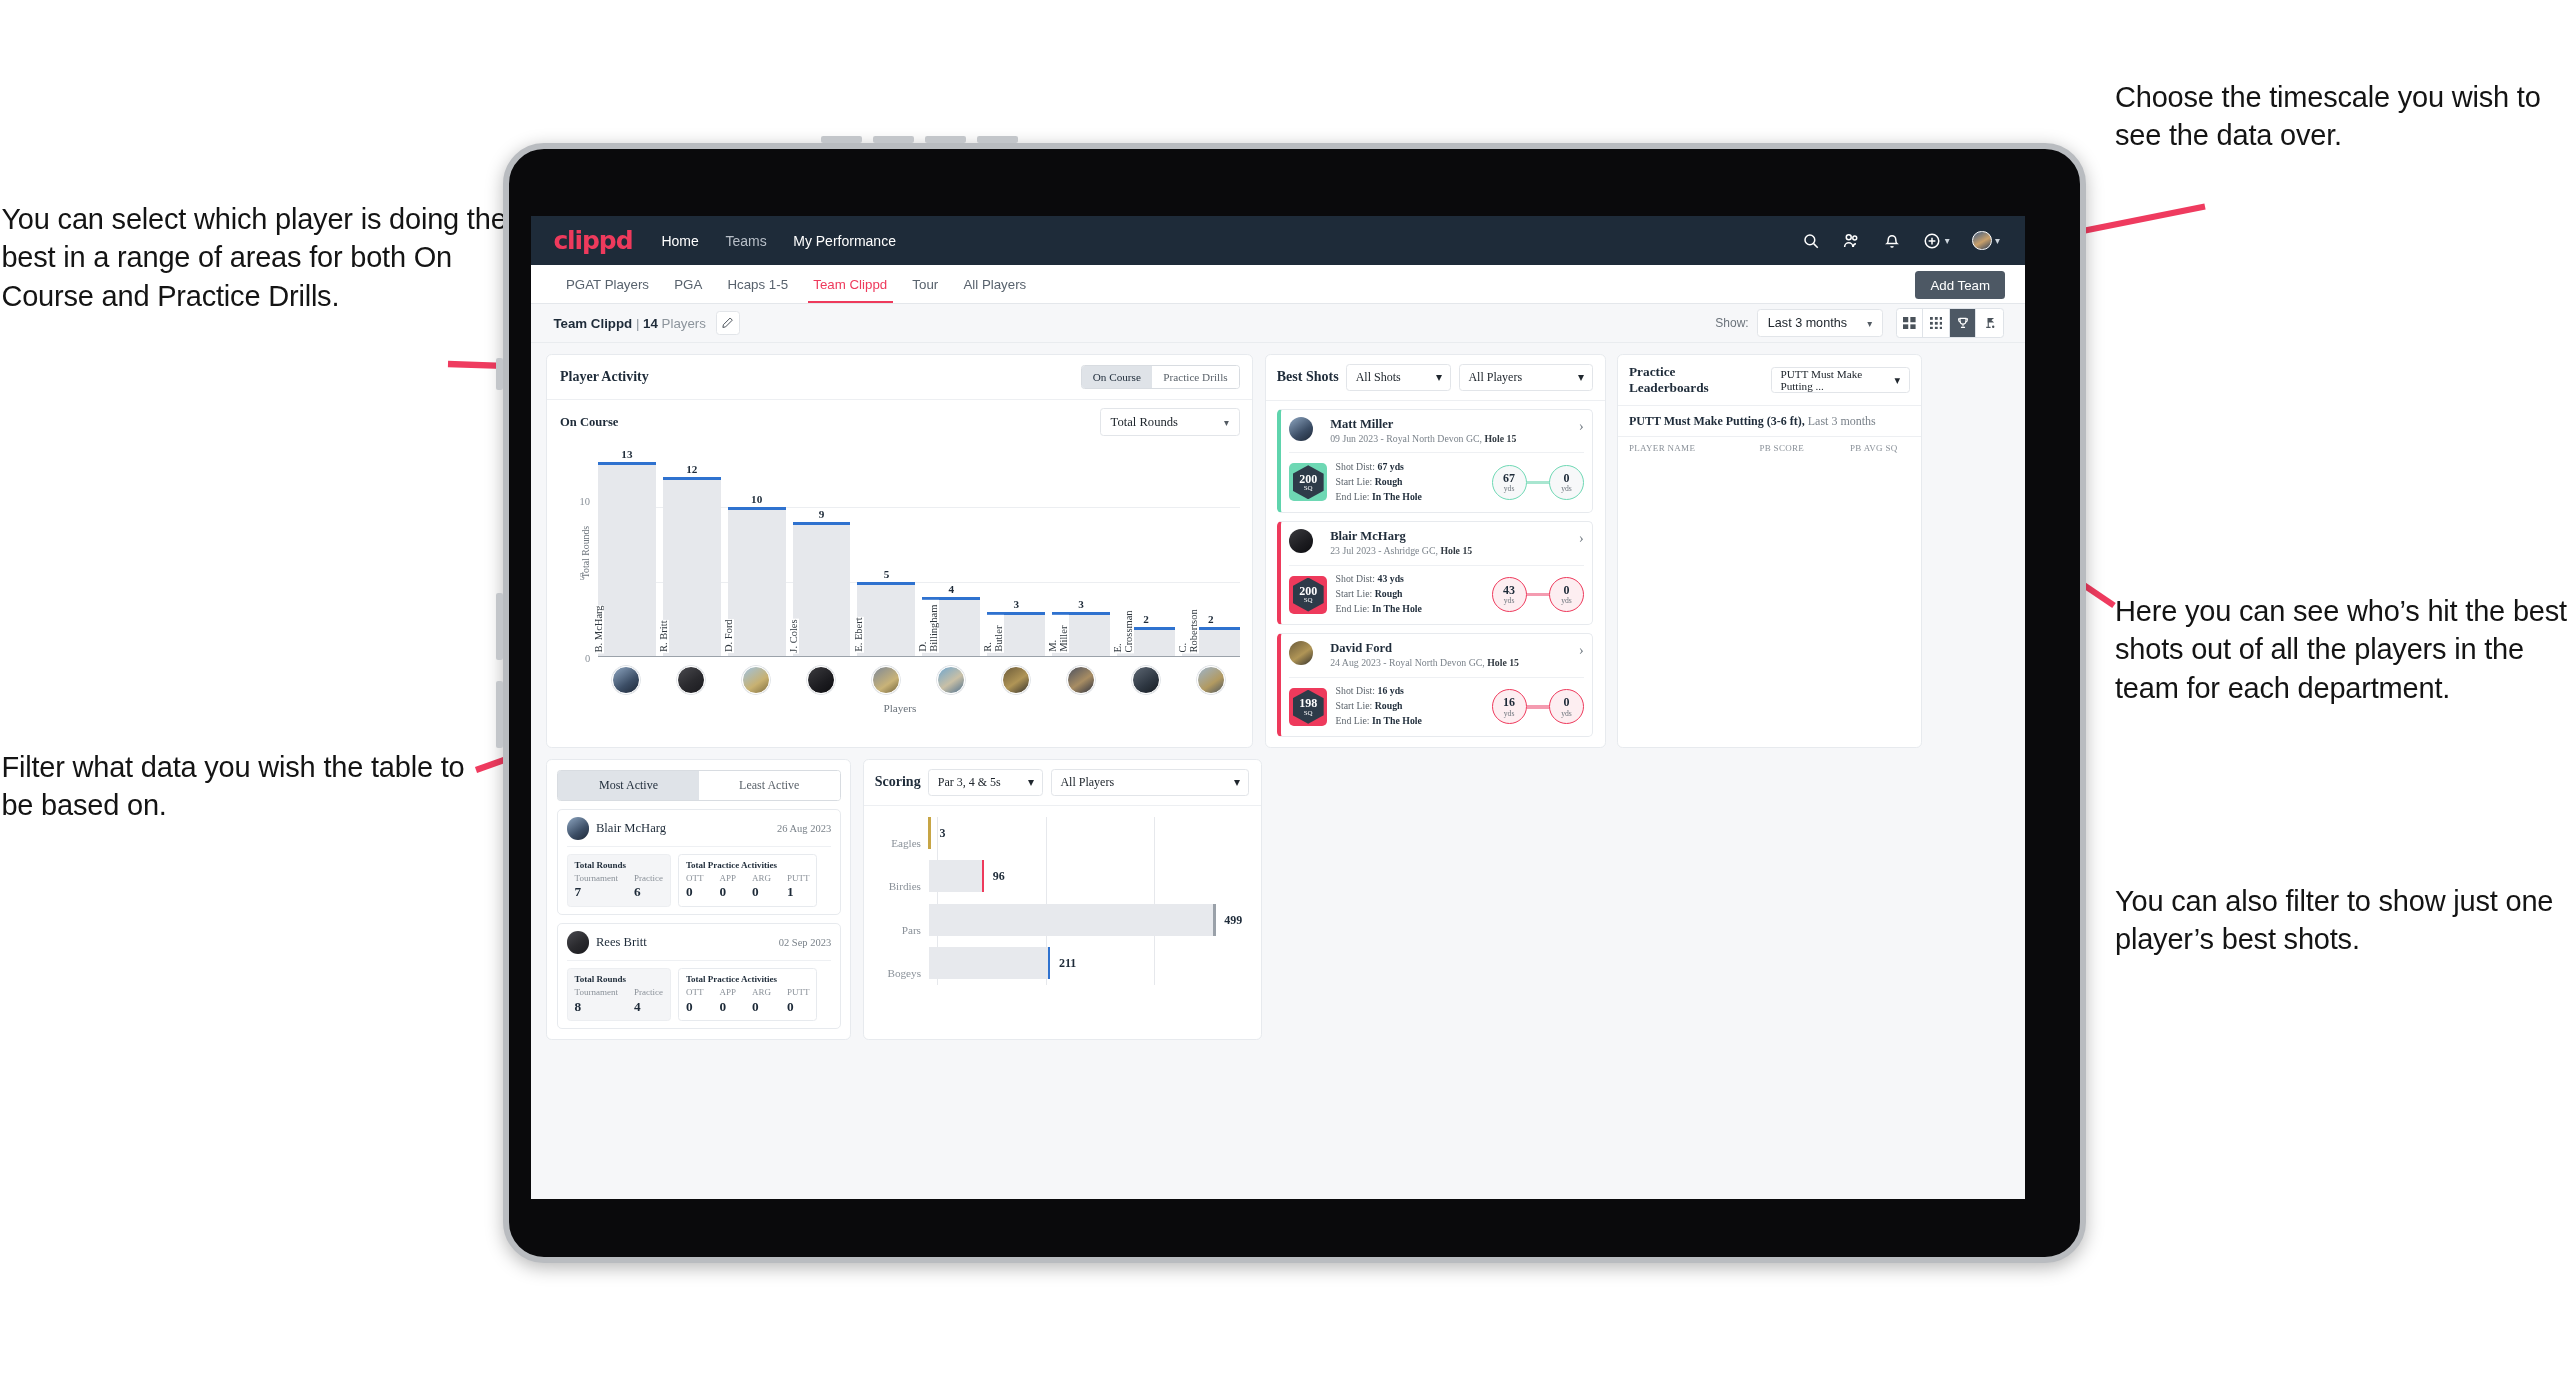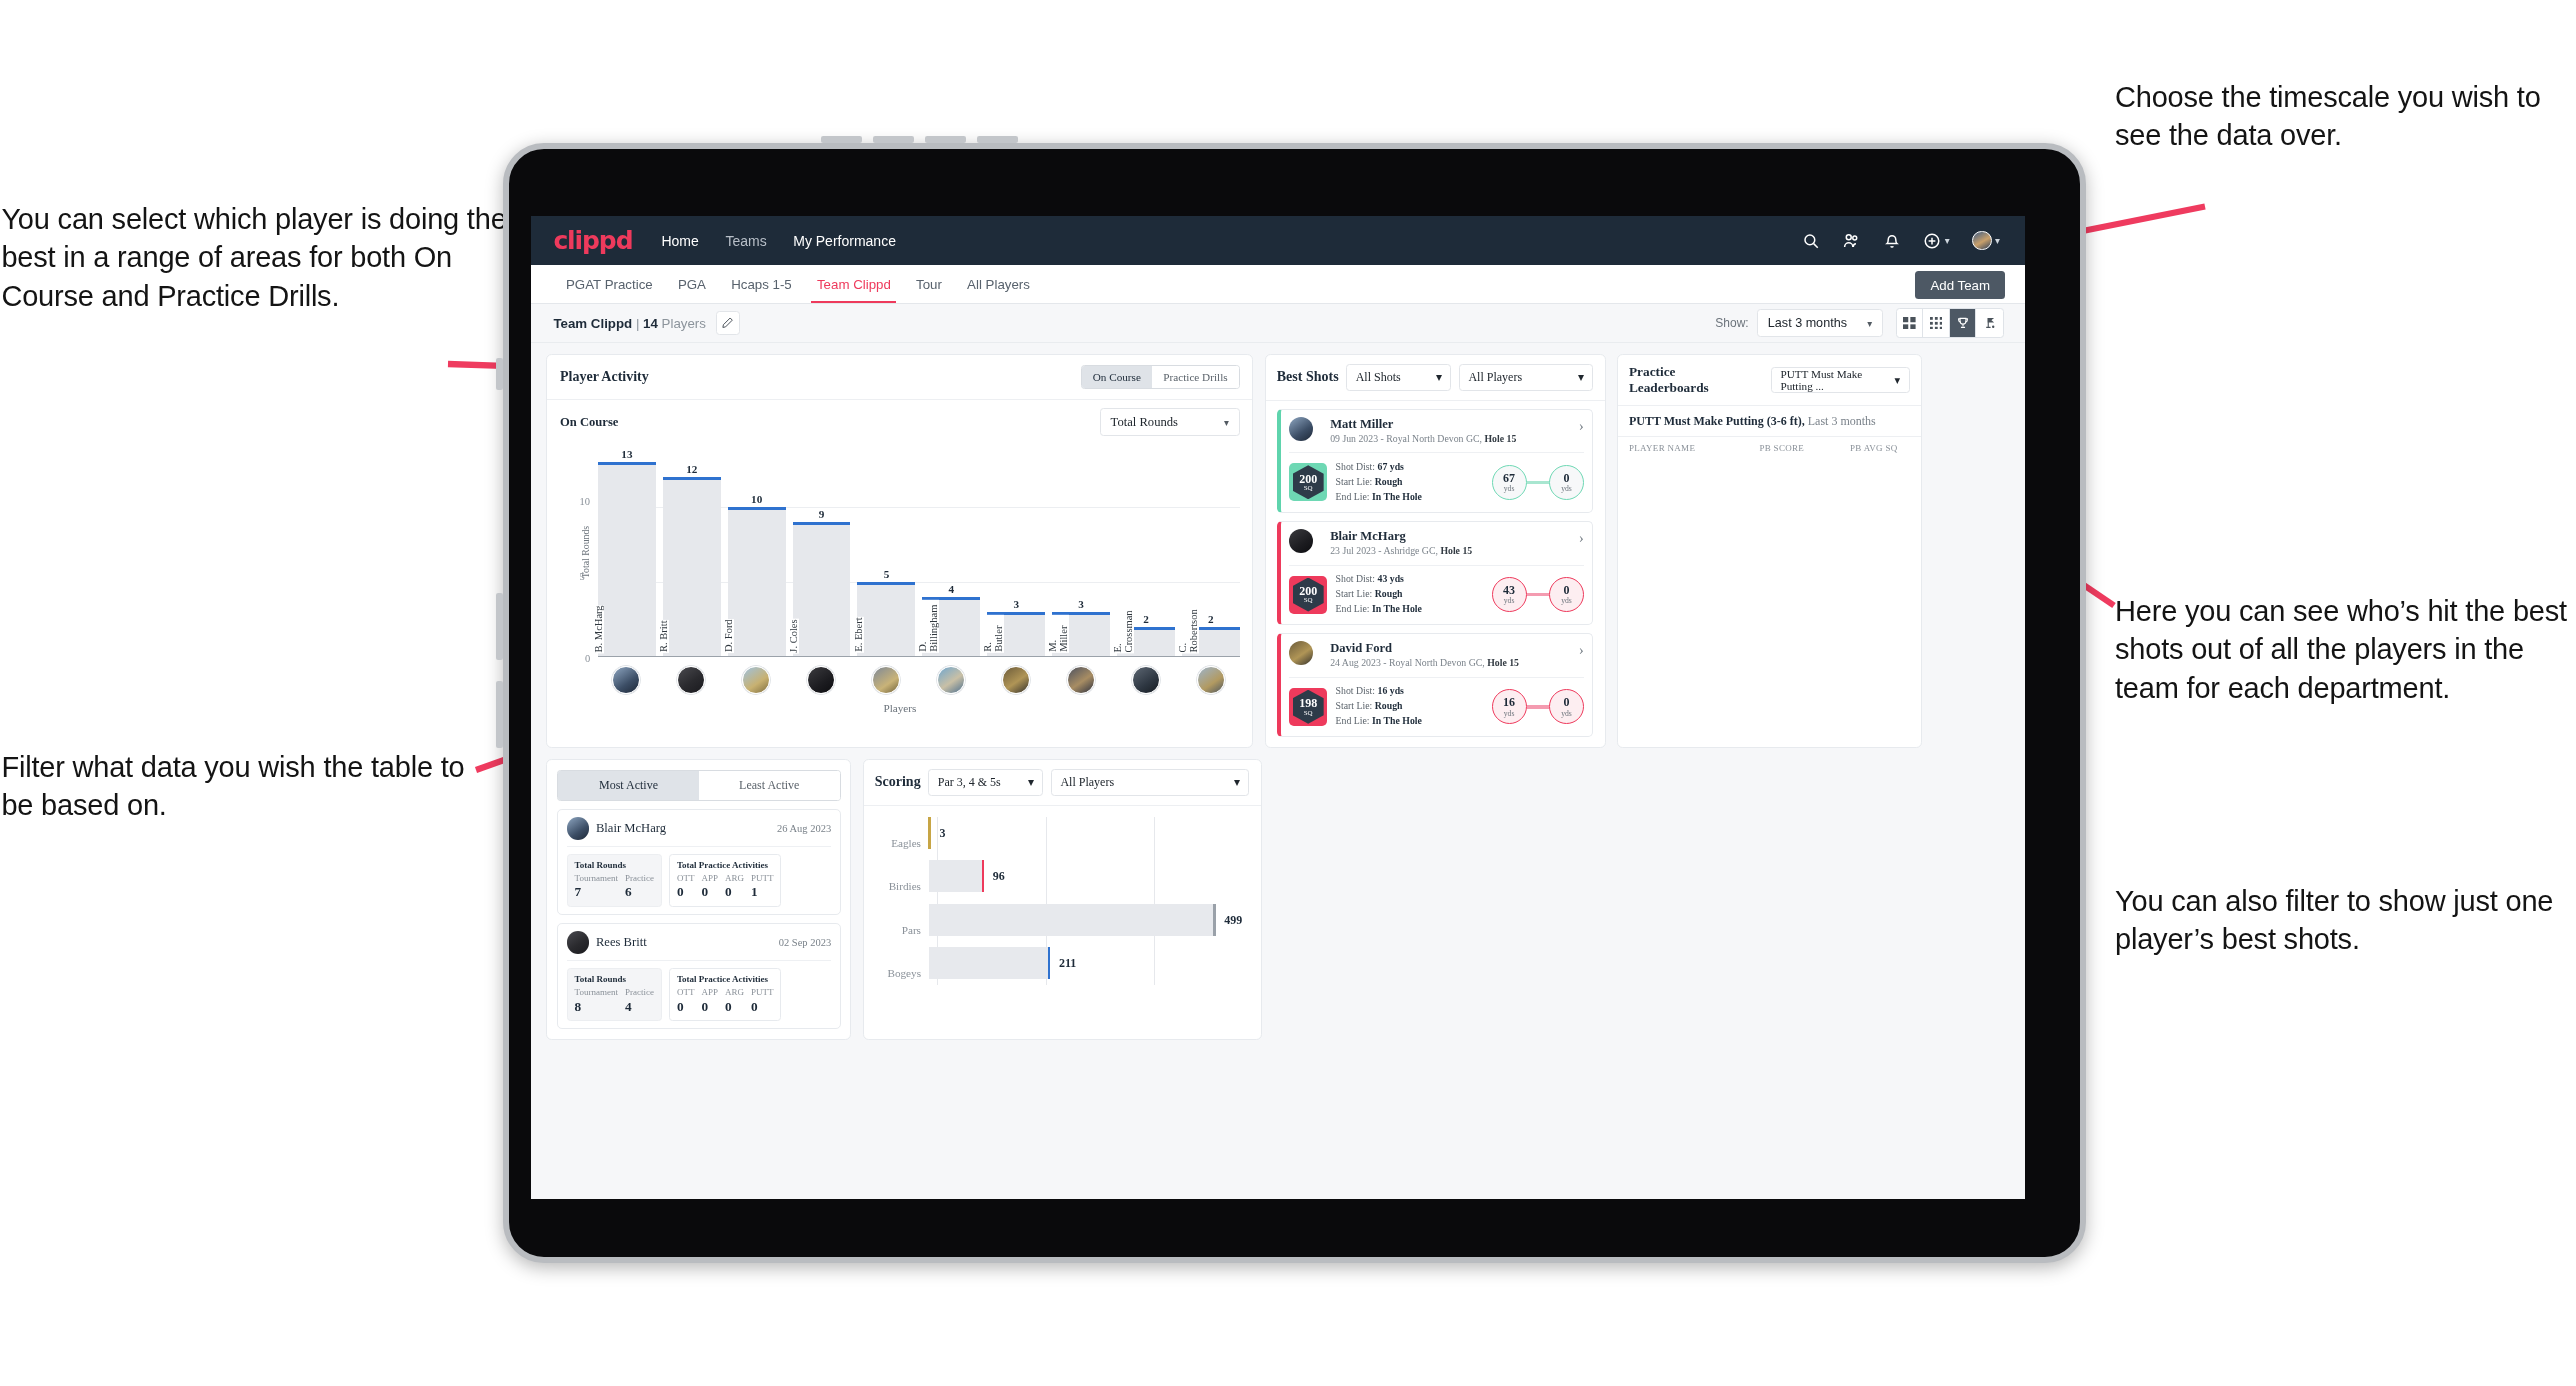--- a/index.html
+++ b/index.html
@@ -239,21 +239,21 @@
   .acard { margin:8.4px 9.8px 0; border:0.7px solid #e7eaee; border-radius:4.9px; padding:7px 8.4px; }
   .ac-top { display:flex; align-items:center; gap:7px; }
   .ac-av { width:22.4px;height:22.4px;border-radius:50%; flex:none; }
   .ac-name { font-size:12.6px; color:#1e2b39; }
   .ac-date { margin-left:auto; font-size:10.5px; color:#7a828a; }
   .ac-hr { height:0.7px; background:#eef0f3; margin:6.3px 0 7px; }
   .ac-row { display:flex; gap:7px; }
   .ac-box { border:0.7px solid #e7eaee; border-radius:3.5px; padding:5.6px 7px; }
   .ac-box.grey { background:#f4f5f7; border-color:#eceef1; }
   .ac-box .t { font-size:9px; font-weight:700; color:#1e2b39; margin-bottom:2.8px; }
-  .ac-cols { display:flex; gap:7px; }
+  .ac-cols { display:flex; gap:16px; }
   .ac-col .h { font-size:9px; color:#8a9199; }
   .ac-col .v { font-size:13.3px; font-weight:700; color:#1e2b39; margin-top:1.4px; }
 
   
   .sco { width:399px; }
   .sco-hd { display:flex; align-items:center; padding:9px 11.2px; gap:7.7px; }
   .scochart { position:relative; margin:11.2px 9.8px 0; height:168px; }
   .sc-grid { position:absolute; top:0; bottom:0; width:0.7px; background:#e6e8ec; }
   .sc-rowz { position:absolute; left:0; right:0; display:flex; align-items:flex-end; }
   .sc-lbl { width:56px; text-align:right; padding-right:8.4px; font-size:11.2px; color:#8a9199; }
@@ -328,21 +328,21 @@
           <span class="caret">▾</span>
         </span>
         <span style="display:flex;align-items:center;">
           <span class="avatar-nav"></span>
           <span class="caret">▾</span>
         </span>
       </div>
     </div>
 
     <div class="tabstrip">
-      <div class="tab">PGAT Practice</div>
+      <div class="tab">PGAT Players</div>
       <div class="tab">PGA</div>
       <div class="tab">Hcaps 1-5</div>
       <div class="tab active">Team Clippd</div>
       <div class="tab">Tour</div>
       <div class="tab">All Players</div>
       <div class="addteam">Add Team</div>
     </div>
 
     <div class="subbar">
       <div class="teamtitle">

